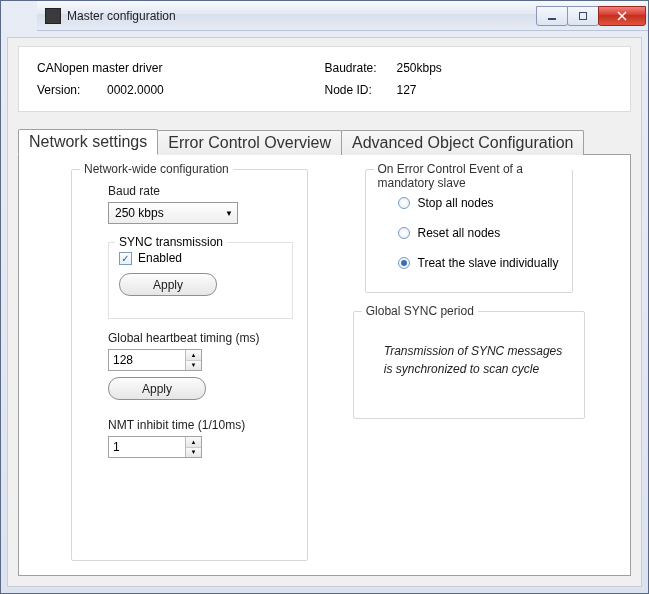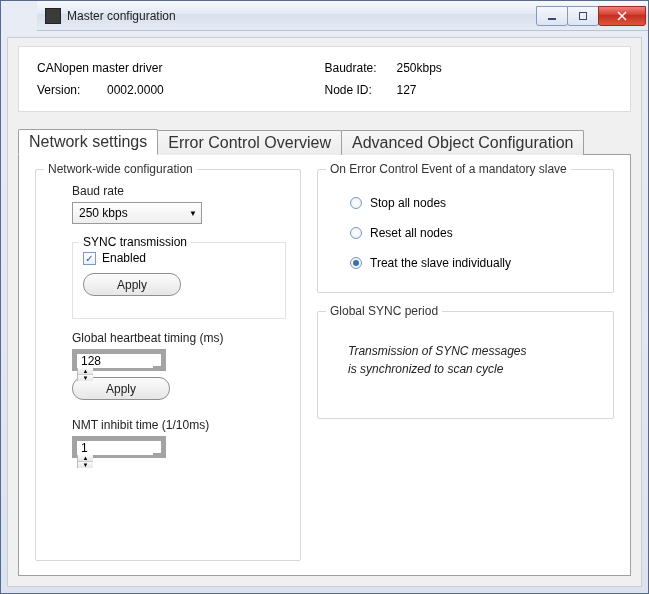--- a/index.html
+++ b/index.html
@@ -118,22 +118,22 @@
     position: relative;
   }
   .fieldset > .legend {
     position: absolute;
     top: -8px; left: 8px;
     background: #fff;
     padding: 0 4px;
     color: #333;
     font-size: 12px;
   }
-  .left-col { width: 266px; display: flex; flex-direction: column; }
-  .right-col { flex: 1; display: flex; flex-direction: column; gap: 18px;}
+  .left-col { width: 237px; display: flex; flex-direction: column; margin-left: 36px; }
+  .right-col { flex: 1; display: flex; flex-direction: column; gap: 18px; align-items: center;}
   .nc-inner { padding: 4px 0 0 22px; display: flex; flex-direction: column; gap: 12px;}
   .label { color: #222; margin-bottom: 4px; display: block;}
   .select {
     width: 130px; height: 22px;
     border: 1px solid #999;
     background: linear-gradient(#fff,#eee);
     display: flex; align-items: center; justify-content: space-between;
     padding: 0 4px 0 6px;
     font-size: 12px;
   }
@@ -159,22 +159,21 @@
     width: 98px;
     border: 1px solid #8a8f99;
     border-radius: 11px;
     background: linear-gradient(#fcfcfc,#e6e6e6);
     display: flex; align-items: center; justify-content: center;
     font-size: 12px; color: #222;
   }
   .spinner {
     display: flex;
     width: 94px; height: 22px;
-    border: 5px solid #a3a3a3;
-    flex-direction: column;
+    border: 1px solid #a3a3a3;
   }
   .spinner input {
     border: none; width: 76px; padding: 0 4px; font-size: 12px; outline: none;
   }
   .spin-btns { width: 16px; display: flex; flex-direction: column; border-left: 1px solid #bbb;}
   .spin-btns div { flex:1; display:flex;align-items:center;justify-content:center;font-size:6px;background:linear-gradient(#fafafa,#e6e6e6);}
   .spin-btns div:first-child{border-bottom:1px solid #ccc;}
   .radio-group { padding: 16px 0 8px 18px; display: flex; flex-direction: column; gap: 16px;}
   .radio-row { display: flex; align-items: center; gap: 8px;}
   .radio {

